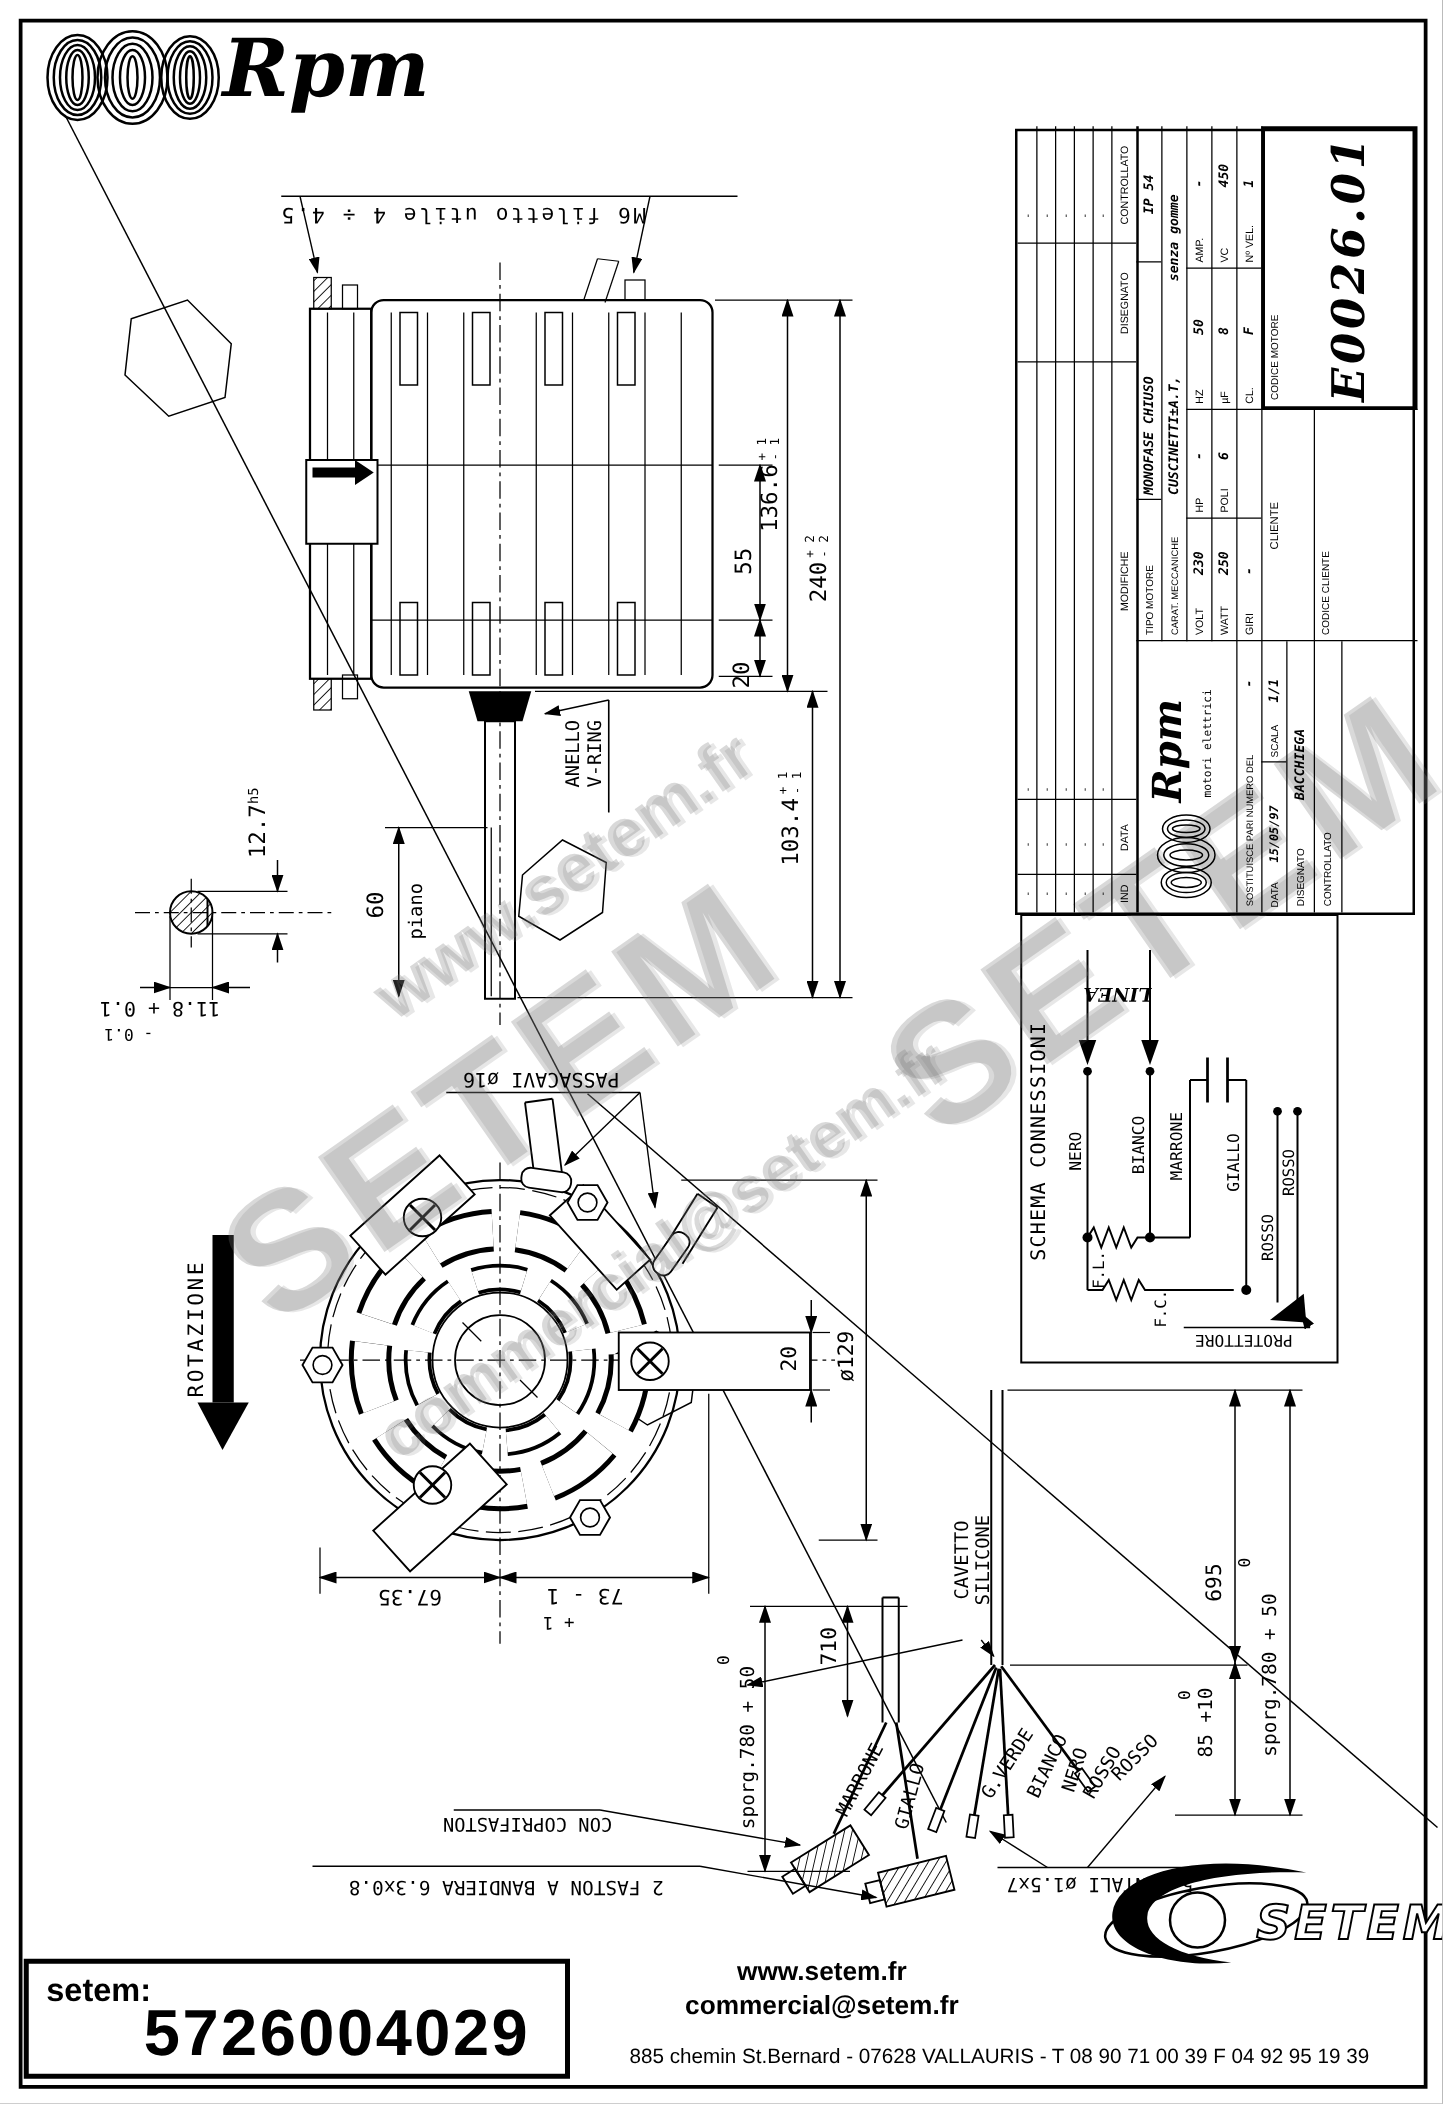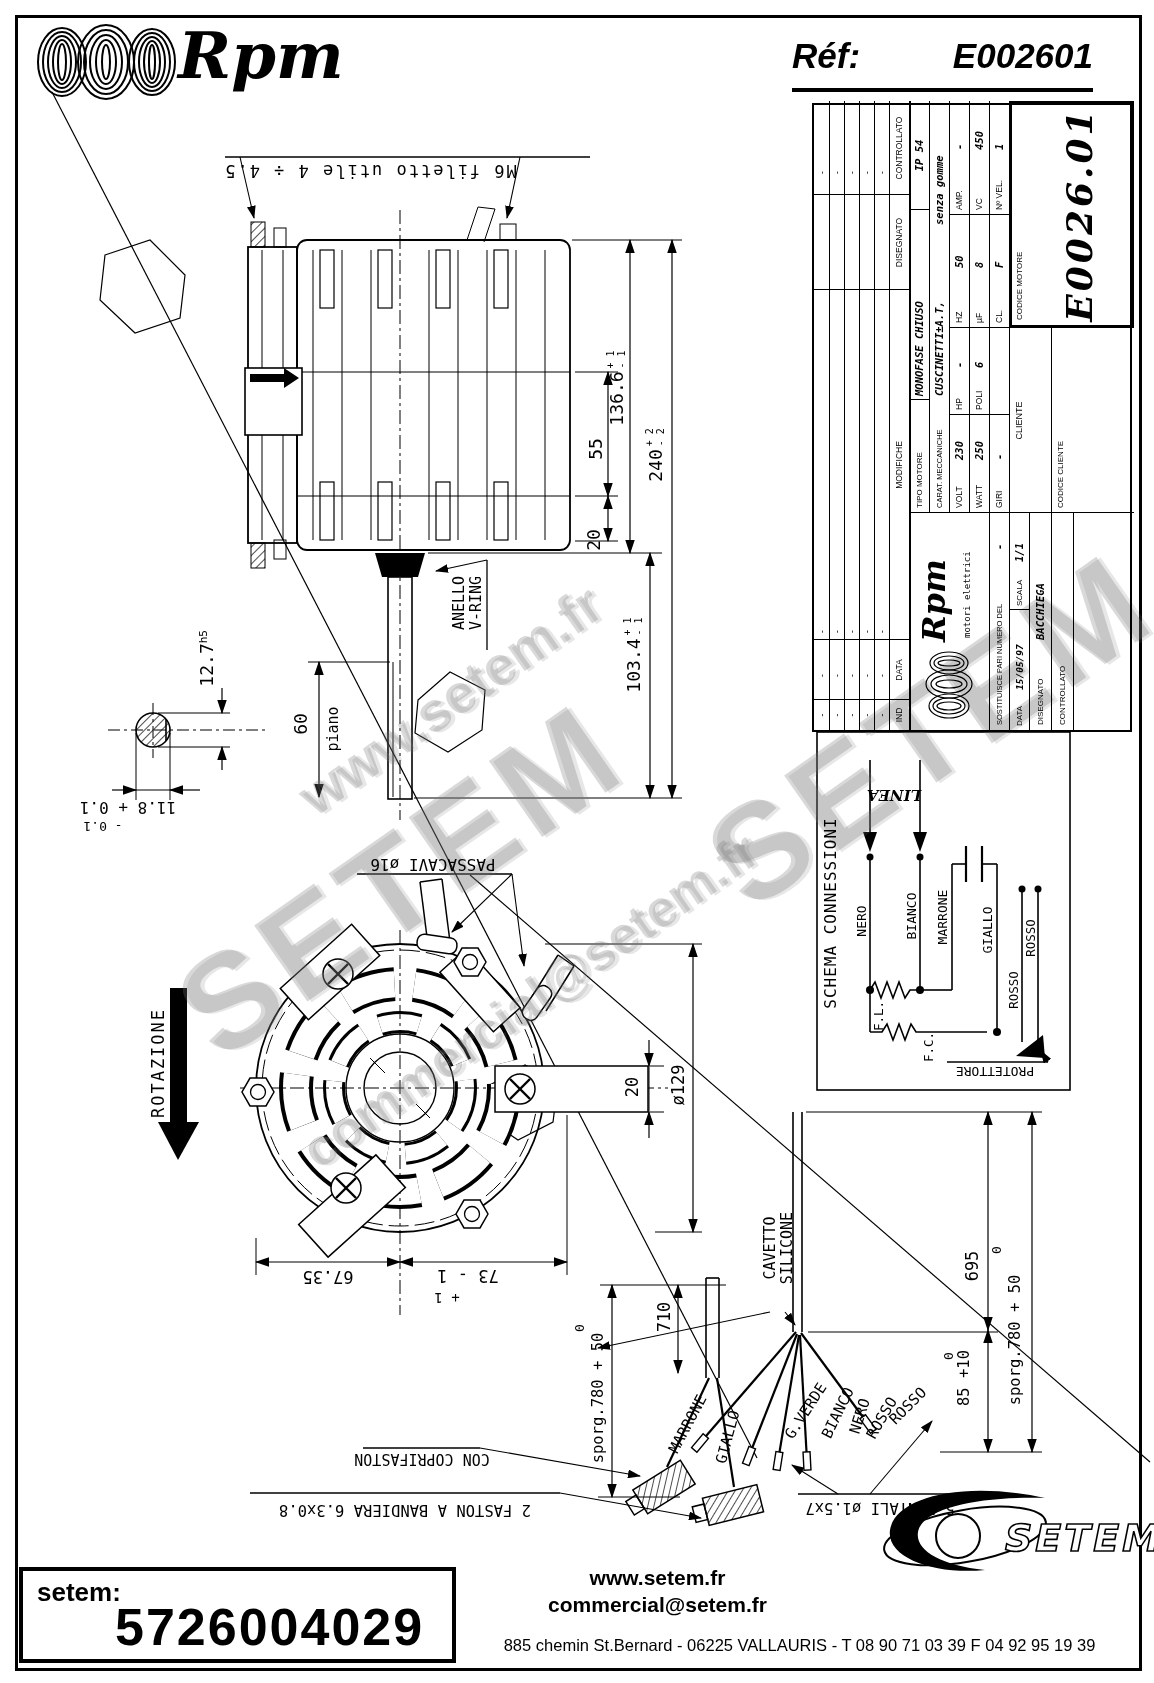--- a/index.html
+++ b/index.html
@@ -360,24 +360,20 @@
 
     <g>
       <ellipse cx="965" cy="1536" rx="82" ry="26" transform="rotate(-10 965 1536)" fill="none" stroke="#000" stroke-width="2"></ellipse>
       <path d="M1045,1498 C960,1480 895,1498 890,1530 C886,1558 935,1575 985,1570 C940,1565 915,1550 918,1532 C922,1508 980,1496 1045,1498 Z" fill="#000"></path>
       <circle cx="958" cy="1536" r="22" fill="#fff" stroke="#000" stroke-width="2"></circle>
       <text x="1005" y="1551" font-family="DejaVu Sans, sans-serif" font-style="italic" font-weight="bold" font-size="38" letter-spacing="3" fill="#fff" stroke="#000" stroke-width="1.6">SETEM</text>
     </g>
   </svg>
 
   <div class="brand-rpm" style="left:178px;top:18px;font-size:64px;">Rpm</div>
-  <div class="refbox">
-    <span>Réf:</span>
-    <span>E002601</span>
-  </div>
 
   <div class="tbwrap">
     <div class="tbnat">
 
       <div class="hl" style="left:0;top:15px;width:629px;"></div>
         <div class="hl" style="left:0;top:30px;width:629px;"></div>
       <div class="hl" style="left:0;top:45px;width:629px;"></div>
         <div class="hl" style="left:0;top:60px;width:629px;"></div>
       <div class="hl" style="left:0;top:75px;width:629px;"></div>
         <div class="hl" style="left:0;top:95px;width:629px;border-top-width:2px;"></div>
@@ -556,14 +552,14 @@
   <div class="lbl" style="left:1031px;top:938px;--r:-90deg;font-size:12.5px;">ROSSO</div>
   <div class="lbl" style="left:1014px;top:990px;--r:-90deg;font-size:12.5px;">ROSSO</div>
   <div class="lbl" style="left:995px;top:1071px;--r:180deg;font-size:13px;">PROTETTORE</div>
 
   <div class="codebox">
     <div style="position:absolute;left:14px;top:6px;font-size:26px;">setem:</div>
     <div style="position:absolute;left:92px;top:26px;font-size:52px;letter-spacing:2px;">5726004029</div>
   </div>
   <div class="ftxt" style="left:500px;top:1566px;width:315px;font-size:21px;">www.setem.fr</div>
   <div class="ftxt" style="left:500px;top:1593px;width:315px;font-size:21px;">commercial@setem.fr</div>
-  <div class="ftxt" style="left:460px;top:1636px;width:679px;font-size:16.5px;font-weight:normal;">885 chemin St.Bernard  -  06225 VALLAURIS  -  T 08 90 71 03 39   F 04 92 95 19 39</div>
+  <div class="ftxt" style="left:460px;top:1636px;width:679px;font-size:16.5px;font-weight:normal;">885 chemin St.Bernard  -  07628 VALLAURIS  -  T 08 90 71 00 39   F 04 92 95 19 39</div>
 </div>
 
 </body></html>

